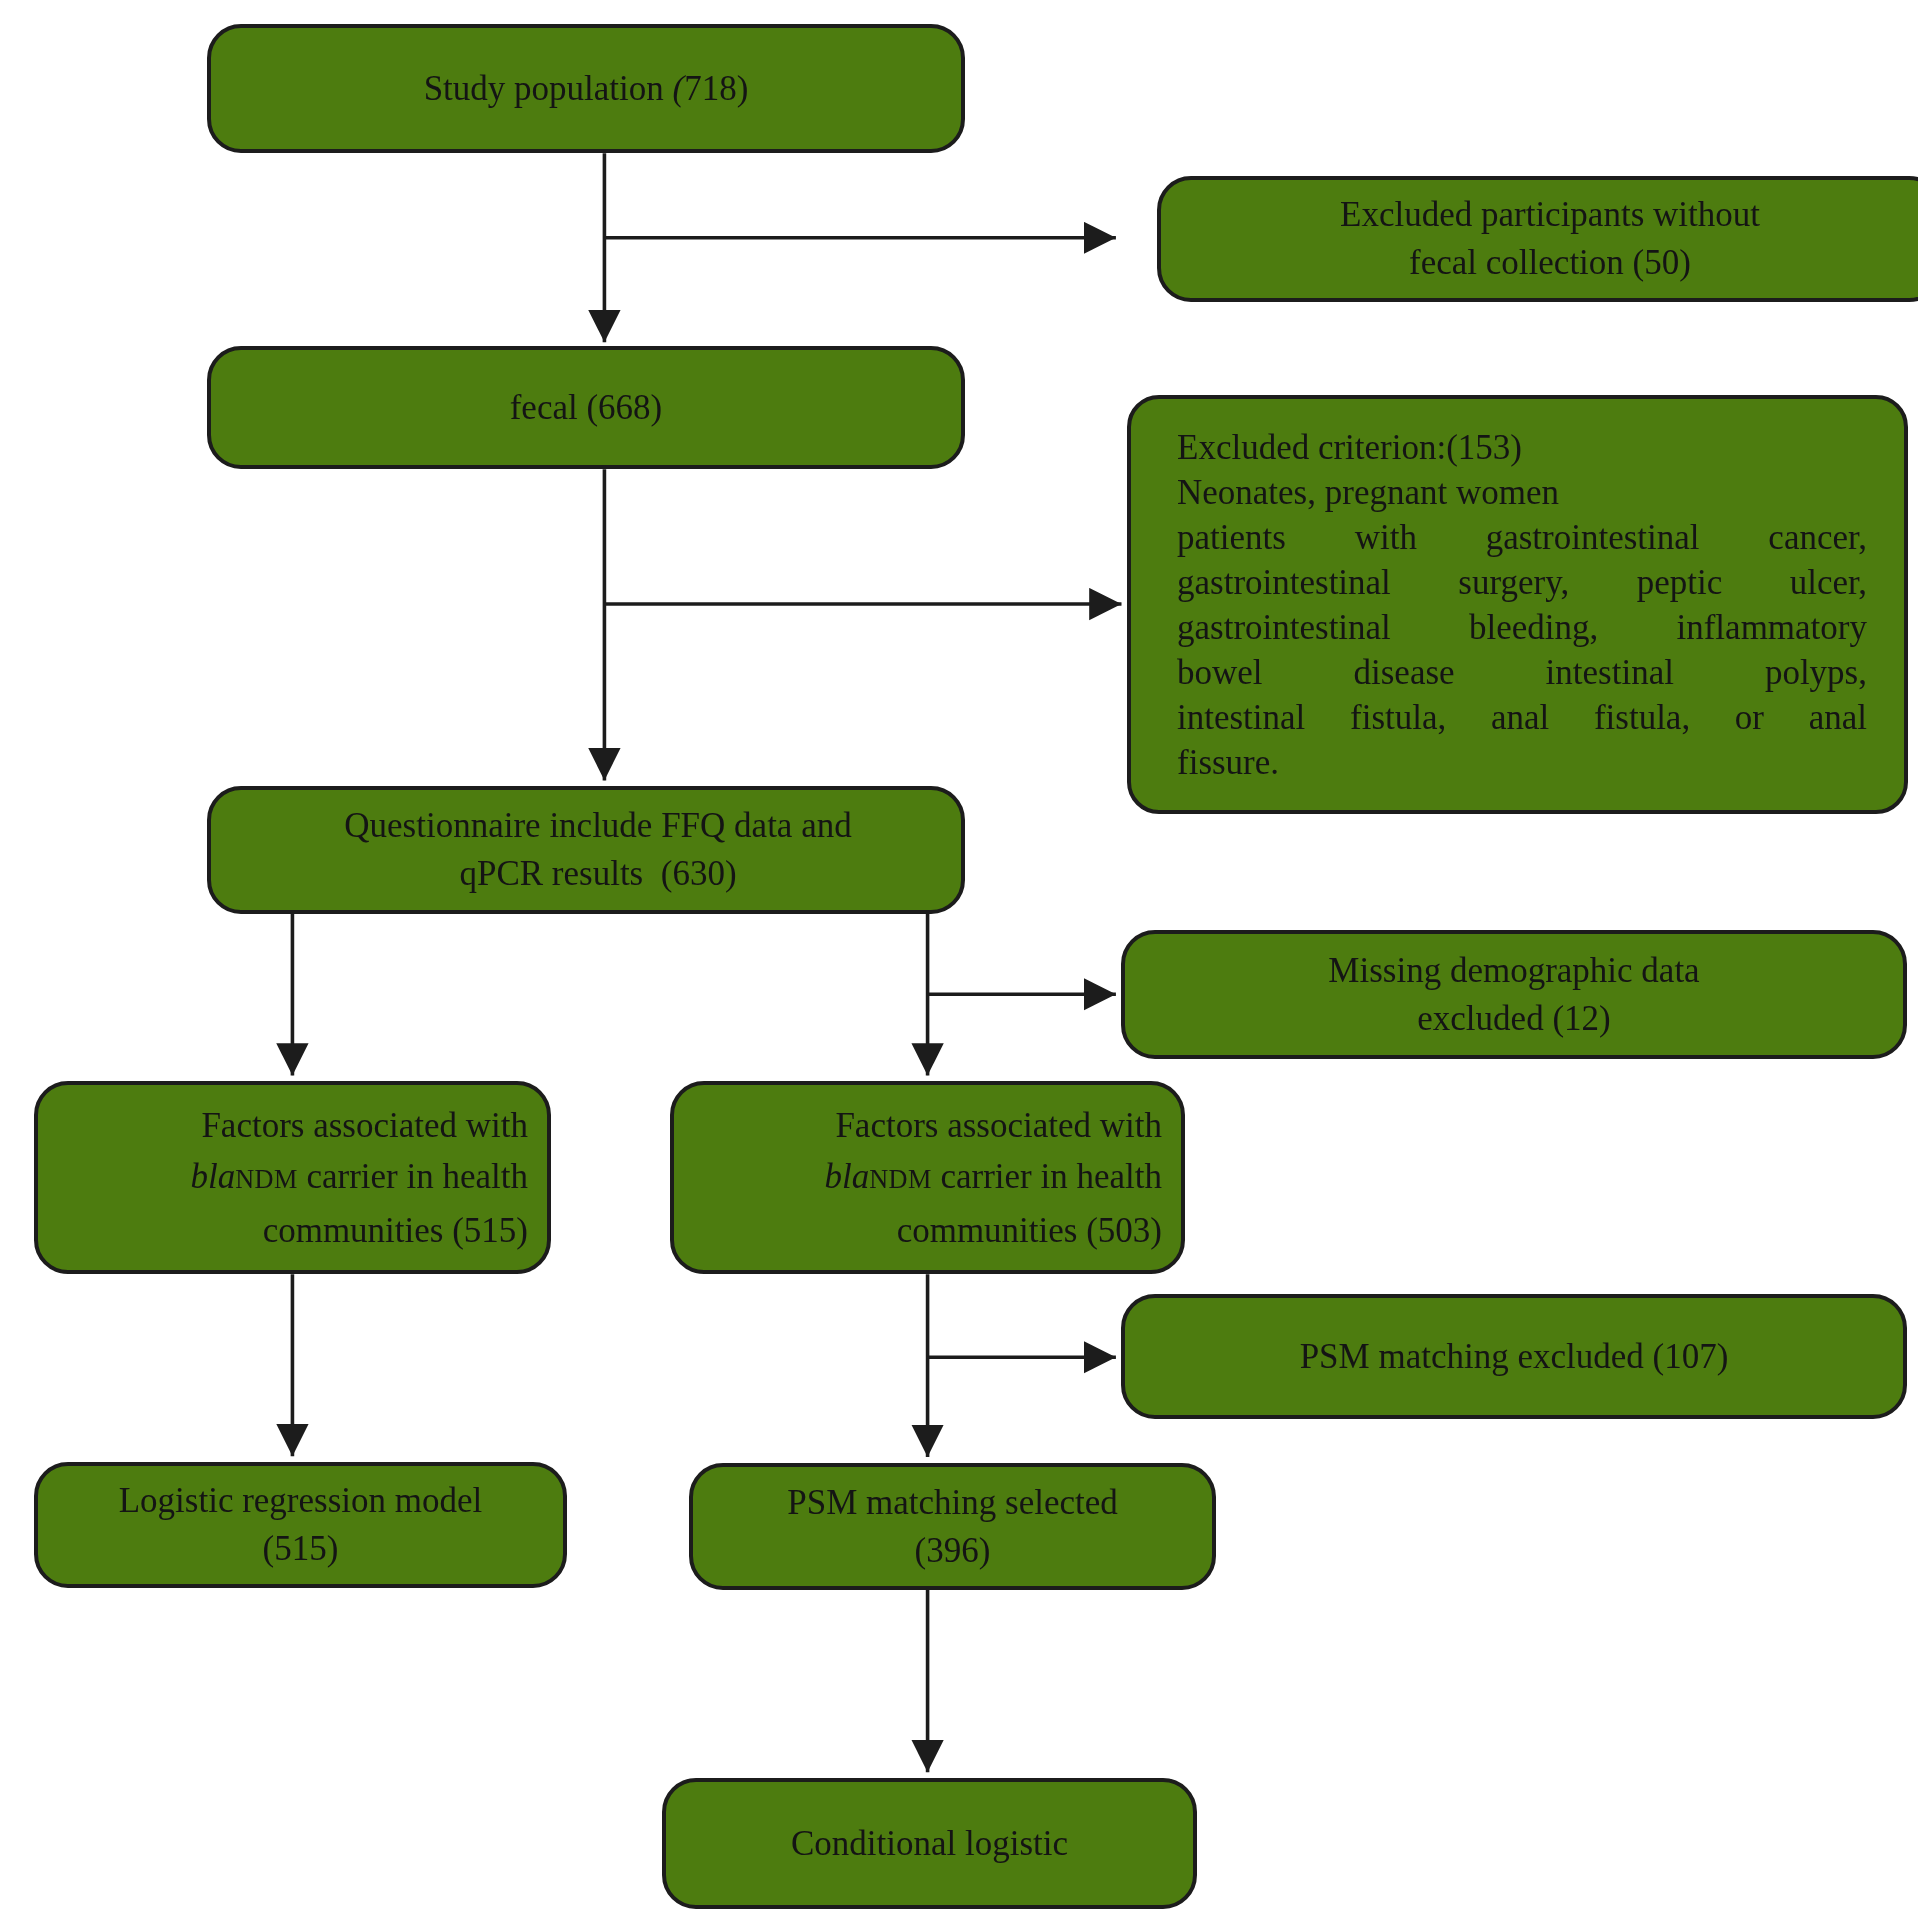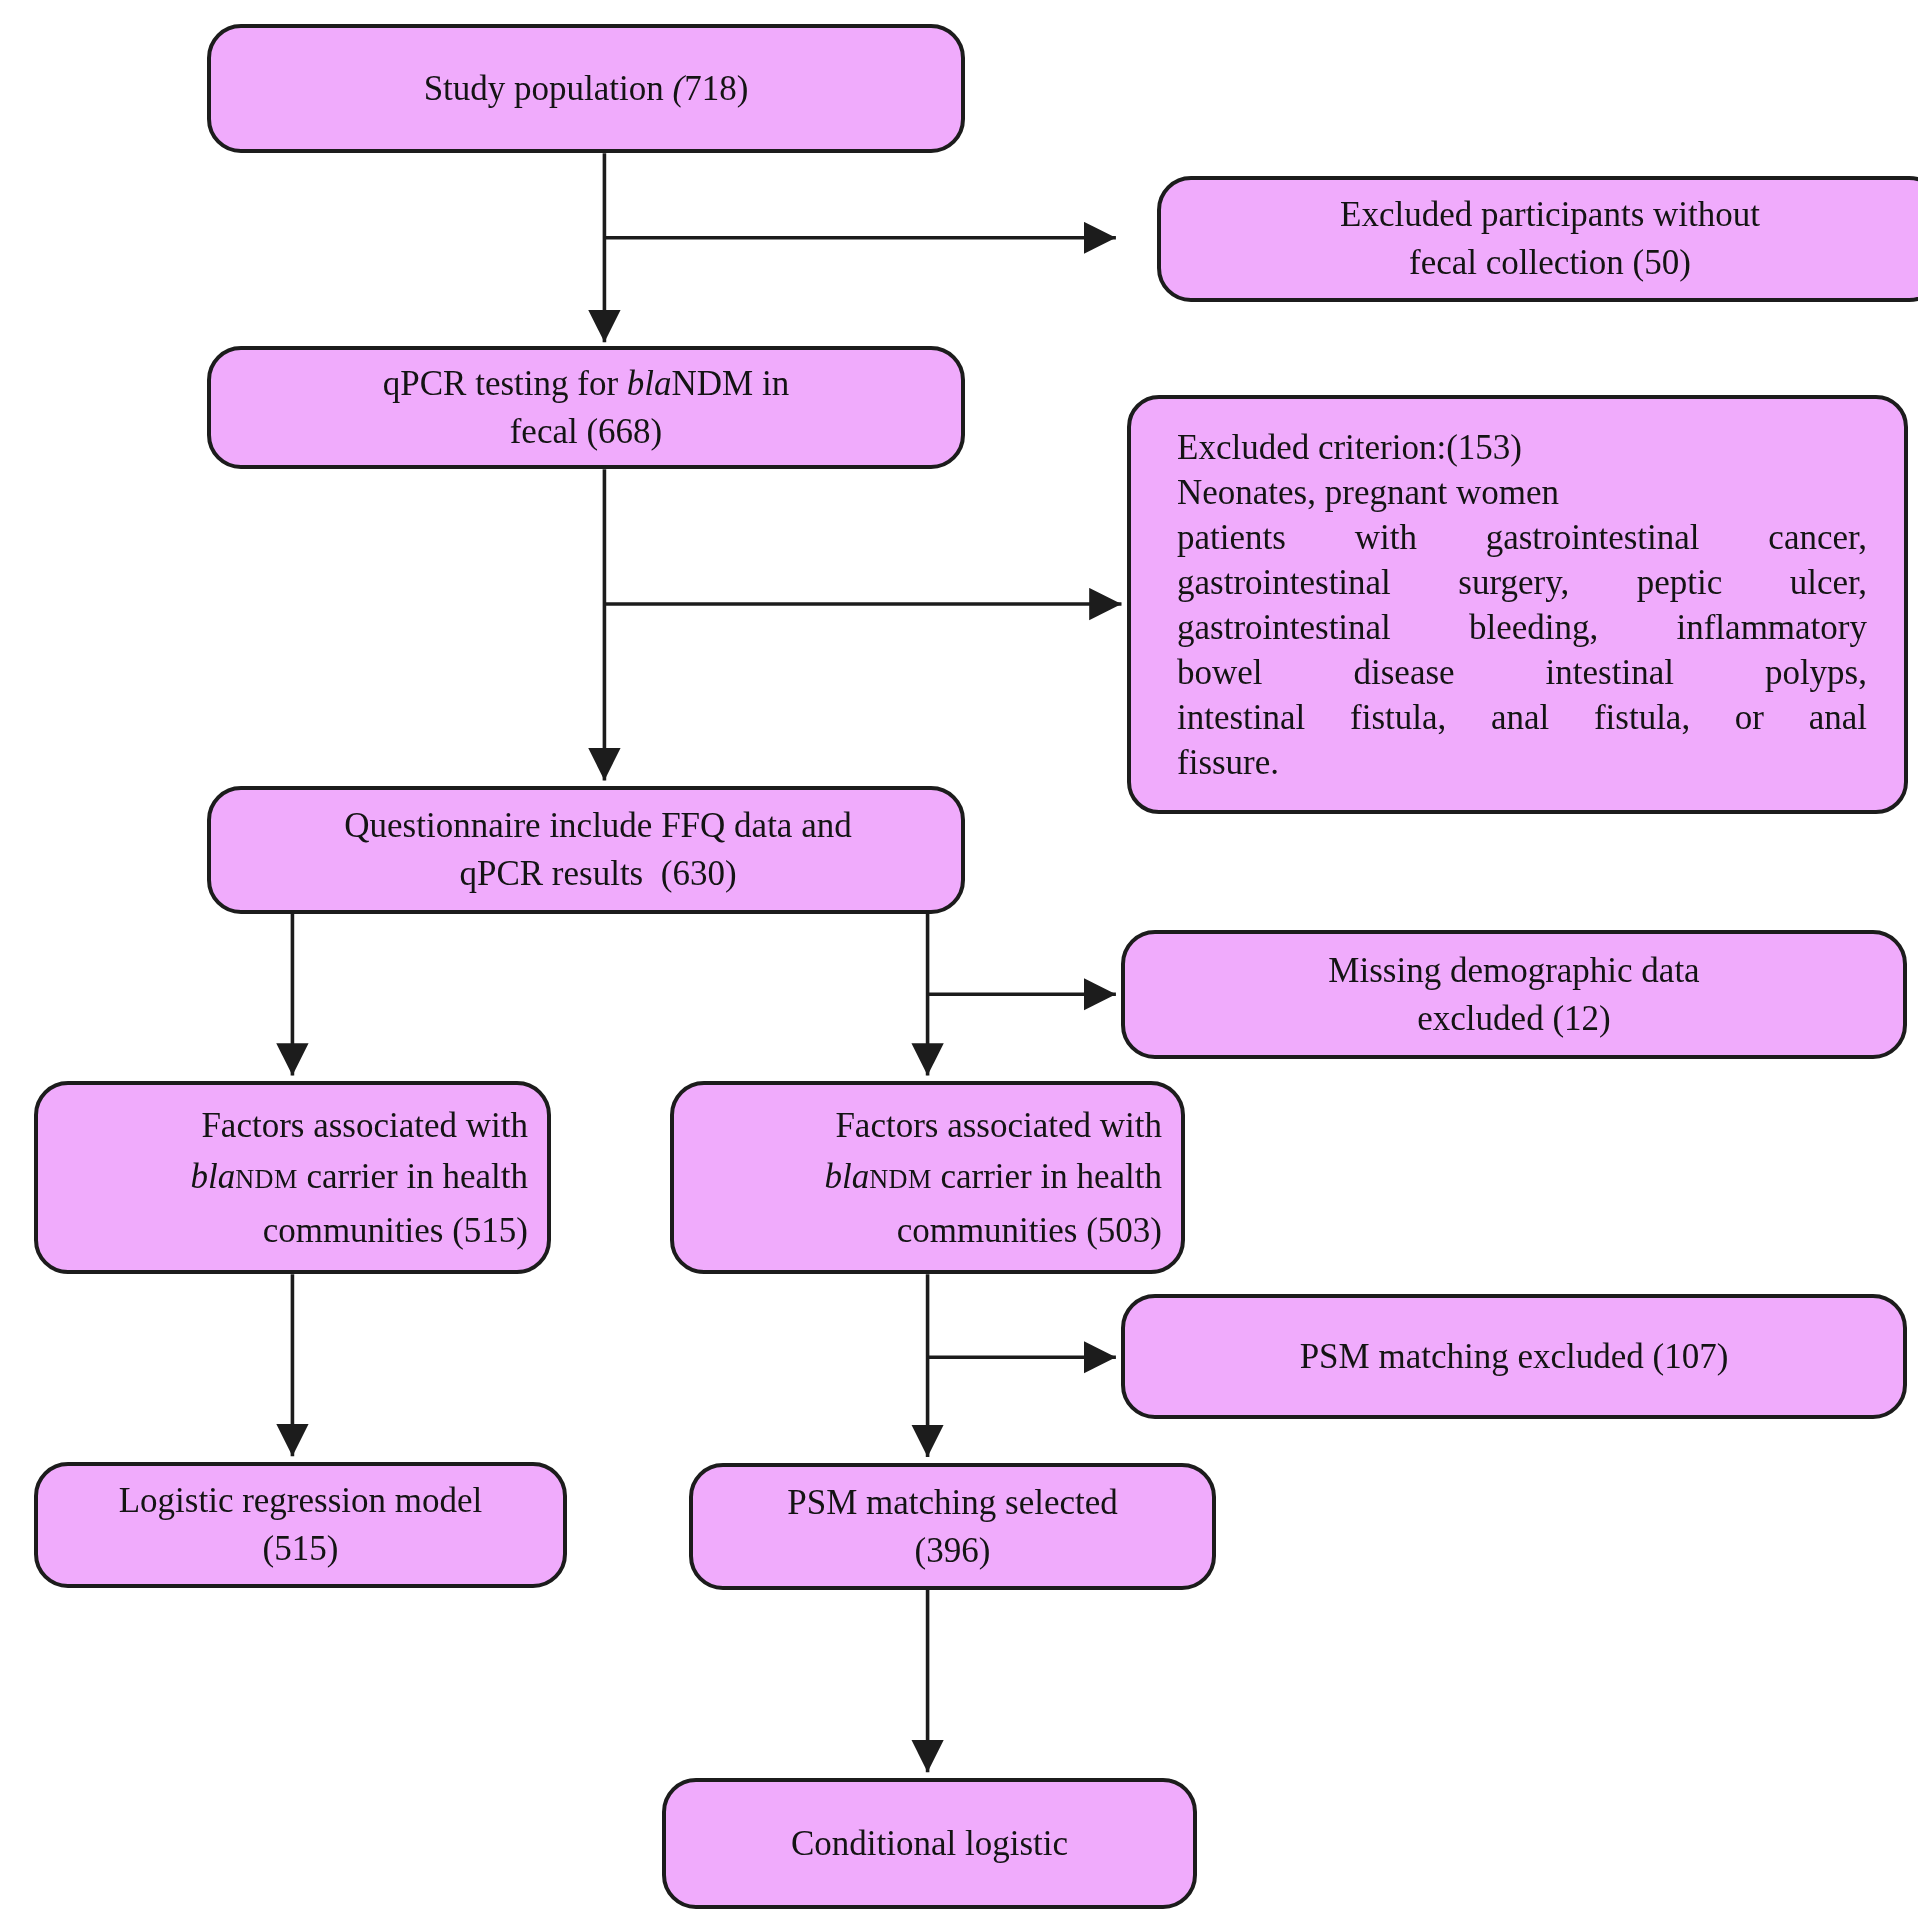--- a/index.html
+++ b/index.html
@@ -15,21 +15,21 @@
   .connectors {
     position: absolute;
     left: 0; top: 0;
     width: 1919px; height: 1927px;
   }
   .box {
     position: absolute;
     box-sizing: border-box;
     border: 4px solid #1c1c1c;
     border-radius: 34px;
-    background: #f0abfc;
+    background: #4d7c0f;
     display: flex;
     flex-direction: column;
     justify-content: center;
     align-items: center;
     text-align: center;
     line-height: 48px;
     padding: 4.8px 16px;
   }
   .box.la {                       
     align-items: flex-end;
@@ -81,21 +81,20 @@
   <div class="box" style="left:207px; top:24px; width:758px; height:129px;">
     <div class="bl"><span>Study population </span><span class="i">(</span><span>718)</span></div>
   </div>
 
   <div class="box" style="left:1121px; top:176px; width:786px; height:126px;margin-left:36px;">
     <div class="bl">Excluded participants without</div>
     <div class="bl">fecal collection (50)</div>
   </div>
 
   <div class="box" style="left:207px; top:346px; width:758px; height:123px;">
-    <div class="bl"><span>qPCR testing for </span><span class="i">bla</span><span>NDM in</span></div>
     <div class="bl">fecal (668)</div>
   </div>
 
   <div class="box crit" style="left:1127px; top:395px; width:781px; height:419px;">
     <div class="bl">Excluded criterion:(153)</div>
     <div class="bl">Neonates, pregnant women</div>
     <div class="bl j">patients with gastrointestinal cancer,</div>
     <div class="bl j">gastrointestinal surgery, peptic ulcer,</div>
     <div class="bl j">gastrointestinal bleeding, inflammatory</div>
     <div class="bl j">bowel disease intestinal polyps,</div>

